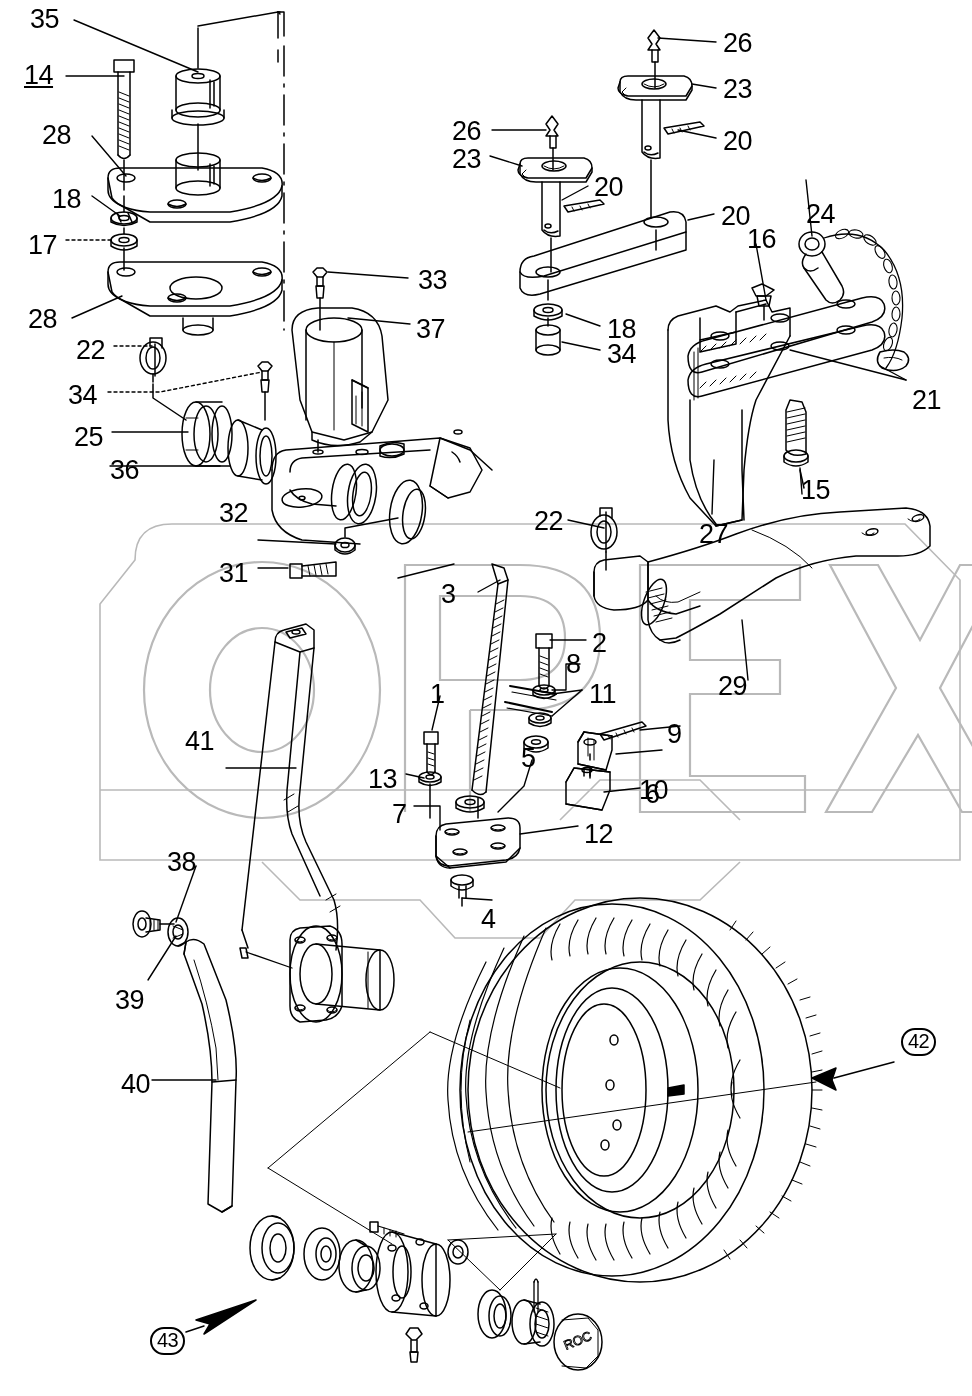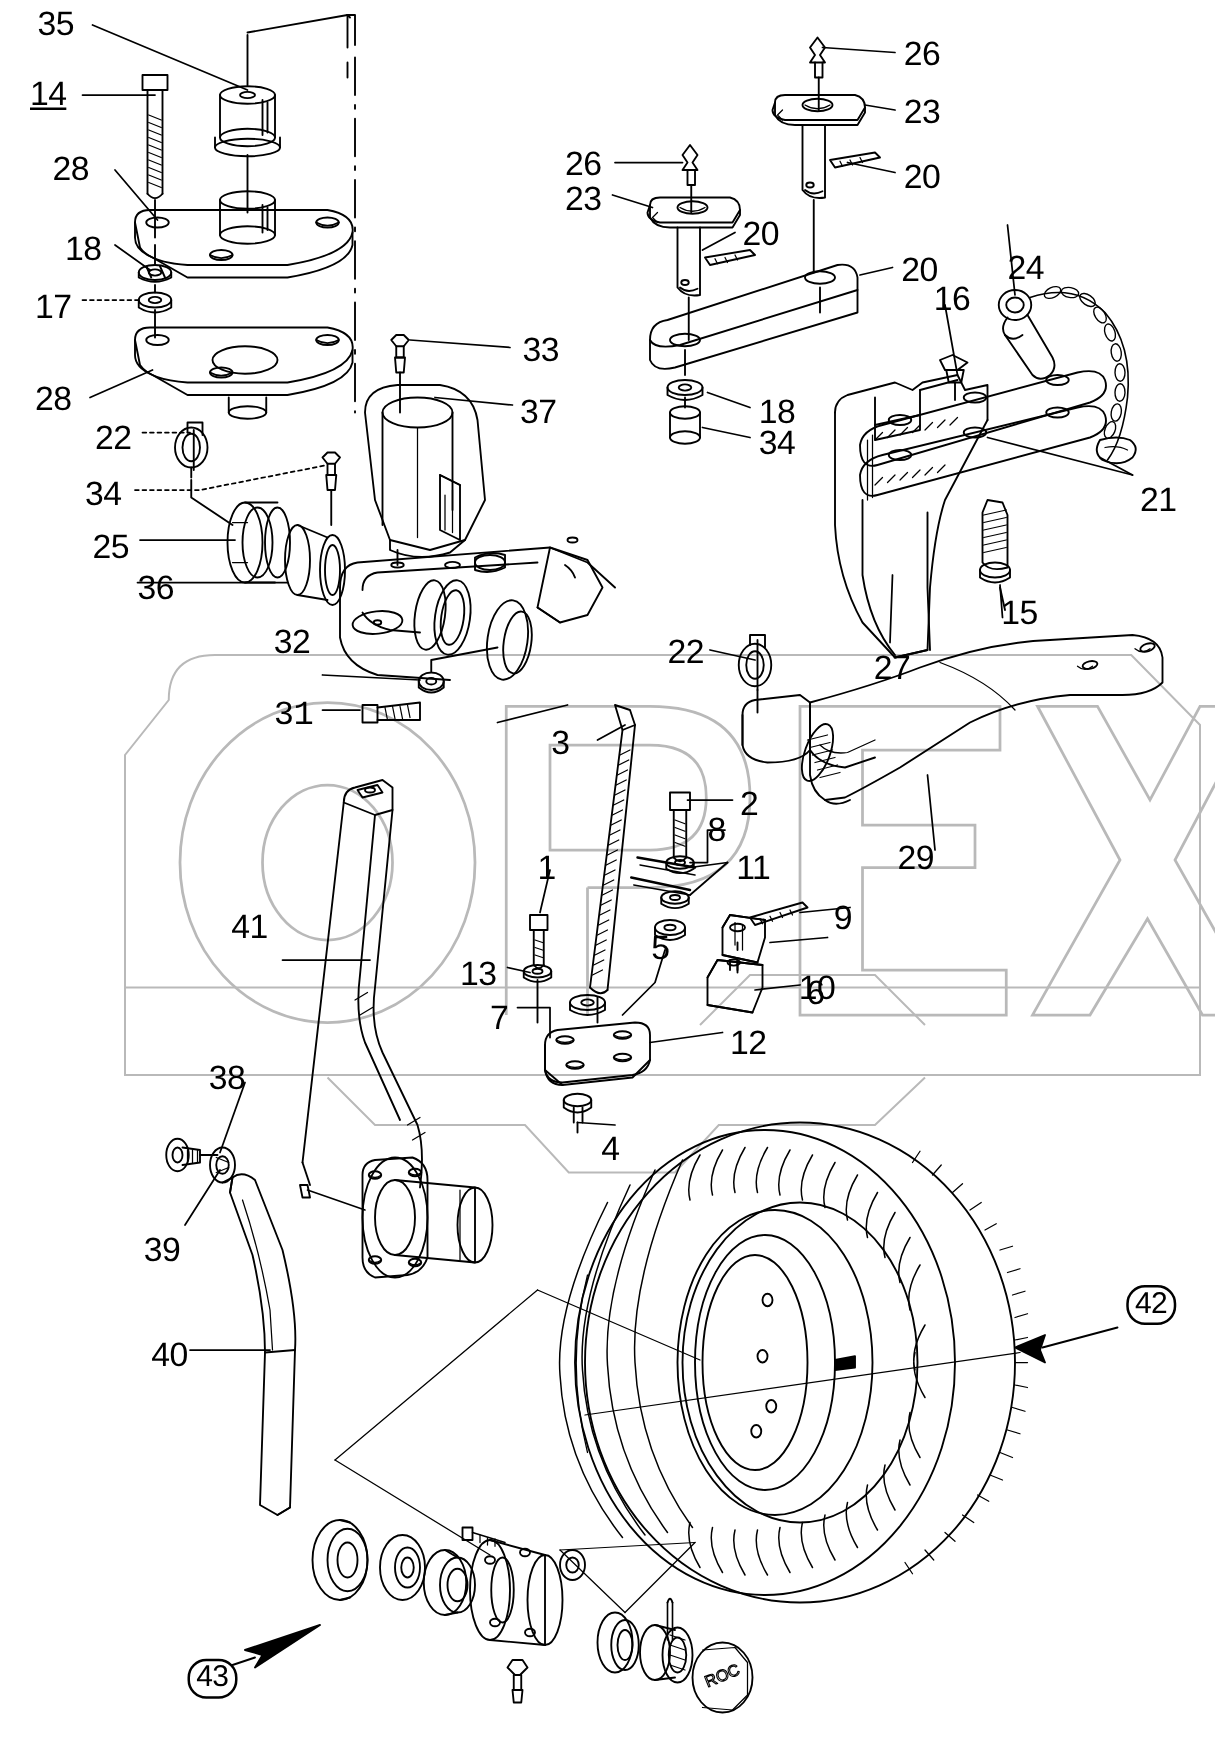--- a/index.html
+++ b/index.html
@@ -27,21 +27,21 @@
     font-weight: 400;
     color: #000;
     line-height: 1;
     white-space: nowrap;
     letter-spacing: -0.5px;
   }
   .label.boxed {
     border: 2px solid #000;
     border-radius: 15px;
     padding: 1px 5px 3px 5px;
-    font-size: 24px;
+    font-size: 20px;
   }
 </style>
 </head>
 <body>
 
 <div id="diagram-root">
 
   <svg class="layer wm" viewBox="0 0 972 1396">
     <g stroke="#b9b9b9" fill="none" stroke-width="1.6">
       <path d="M178 524 L905 524 L905 846 L178 846 Z" opacity="0"></path>
@@ -790,21 +790,21 @@
       <div class="label" style="left: 607px; top: 341px;">34</div>
       <div class="label" style="left: 76px; top: 337px;">22</div>
       <div class="label" style="left: 912px; top: 387px;">21</div>
       <div class="label" style="left: 68px; top: 382px;">34</div>
       <div class="label" style="left: 74px; top: 424px;">25</div>
       <div class="label" style="left: 70px; top: 457px; margin-left: 40px;">36</div>
       <div class="label" style="left: 801px; top: 477px;">15</div>
       <div class="label" style="left: 699px; top: 521px;">27</div>
       <div class="label" style="left: 534px; top: 508px;">22</div>
       <div class="label" style="left: 219px; top: 500px;">32</div>
-      <div class="label" style="left: 219px; top: 560px; font-family: Liberation Mono, monospace;">31</div>
+      <div class="label" style="left: 219px; top: 560px;">31</div>
       <div class="label" style="left: 441px; top: 581px;">3</div>
       <div class="label" style="left: 592px; top: 630px;">2</div>
       <div class="label" style="left: 566px; top: 651px;">8</div>
       <div class="label" style="left: 589px; top: 681px;">11</div>
       <div class="label" style="left: 718px; top: 673px;">29</div>
       <div class="label" style="left: 430px; top: 681px;">1</div>
       <div class="label" style="left: 667px; top: 721px;">9</div>
       <div class="label" style="left: 639px; top: 777px;">10</div>
       <div class="label" style="left: 521px; top: 745px;">5</div>
       <div class="label" style="left: 185px; top: 728px;">41</div>

